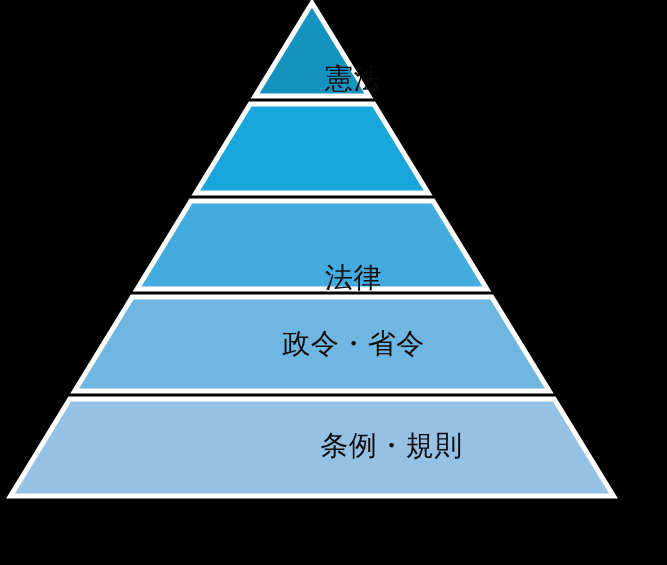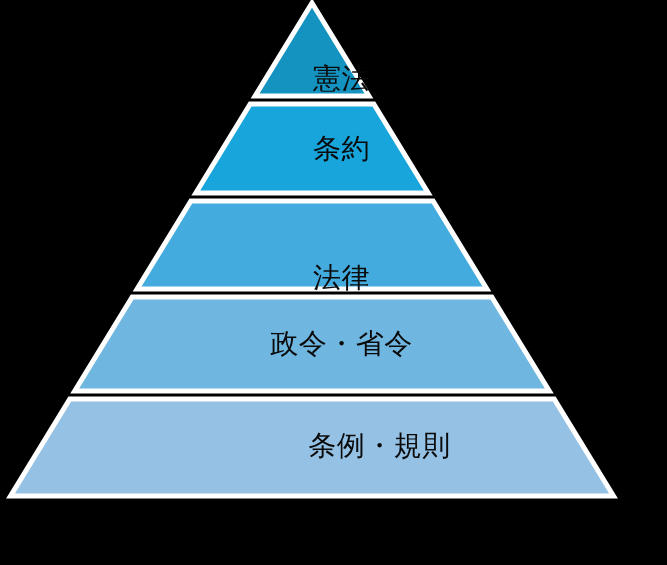--- a/index.html
+++ b/index.html
@@ -26,21 +26,21 @@
     position: absolute;
     left: 0;
     top: 0;
     width: 667px;
     height: 565px;
     display: block;
   }
 
   .tier-label {
     position: absolute;
-    left: 0;
+    left: 12px;
     width: 619px;
     text-align: center;
     color: #0a0a0a;
     font-family: "DejaVu Sans", "Liberation Sans", sans-serif;
     font-size: 28px;
     line-height: 28px;
     font-weight: 400;
     letter-spacing: 0.5px;
     white-space: nowrap;
     pointer-events: none;
@@ -67,21 +67,20 @@
 
     <polygon points="190.9,201.0 433.1,201.0 486.9,289.0 137.1,289.0" fill="#43abde" stroke="#ffffff" stroke-width="5" stroke-linejoin="miter"></polygon>
 
     <polygon points="250.2,104.0 373.8,104.0 428.2,193.0 195.8,193.0" fill="#17a5dc" stroke="#ffffff" stroke-width="5" stroke-linejoin="miter"></polygon>
 
     <polygon points="312.0,3.0 368.9,96.0 255.1,96.0" fill="#1593c0" stroke="#ffffff" stroke-width="5" stroke-linejoin="miter"></polygon>
   </svg>
 
   <div class="tier-label" id="tier-label-0" style="top: 65px;">憲法</div>
 
-  <div class="tier-label" id="tier-label-1" style="top: 135px;">条約</div>
 
   <div class="tier-label" id="tier-label-2" style="top: 231px; margin-top: 33px;">法律</div>
 
   <div class="tier-label" id="tier-label-3" style="top: 330px;">政令・省令</div>
 
   <div class="tier-label" id="tier-label-4" style="top: 432px;">条例・規則</div>
 
 </div>
 
 </body></html>

